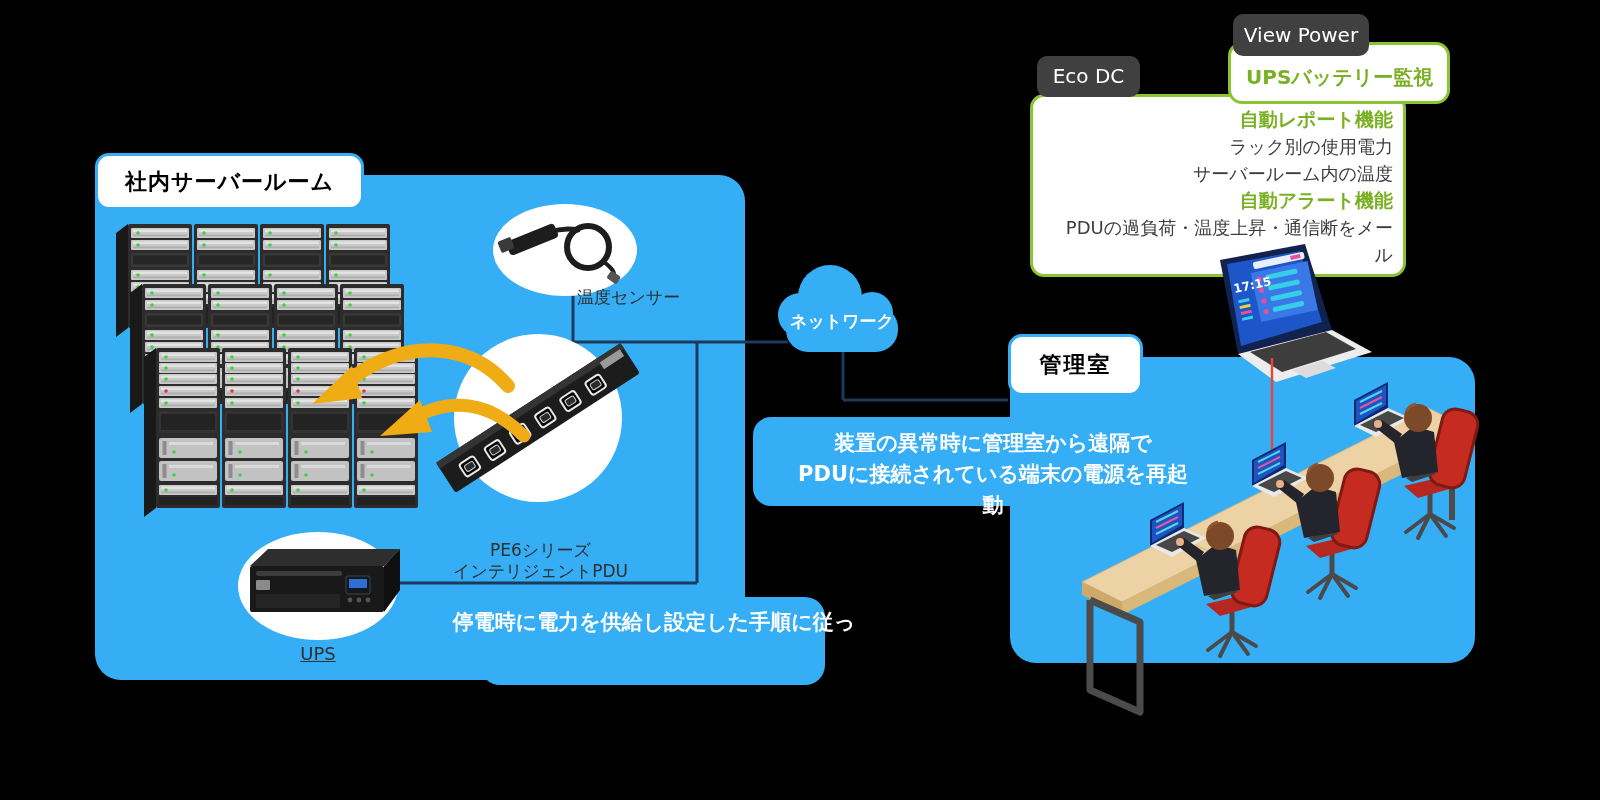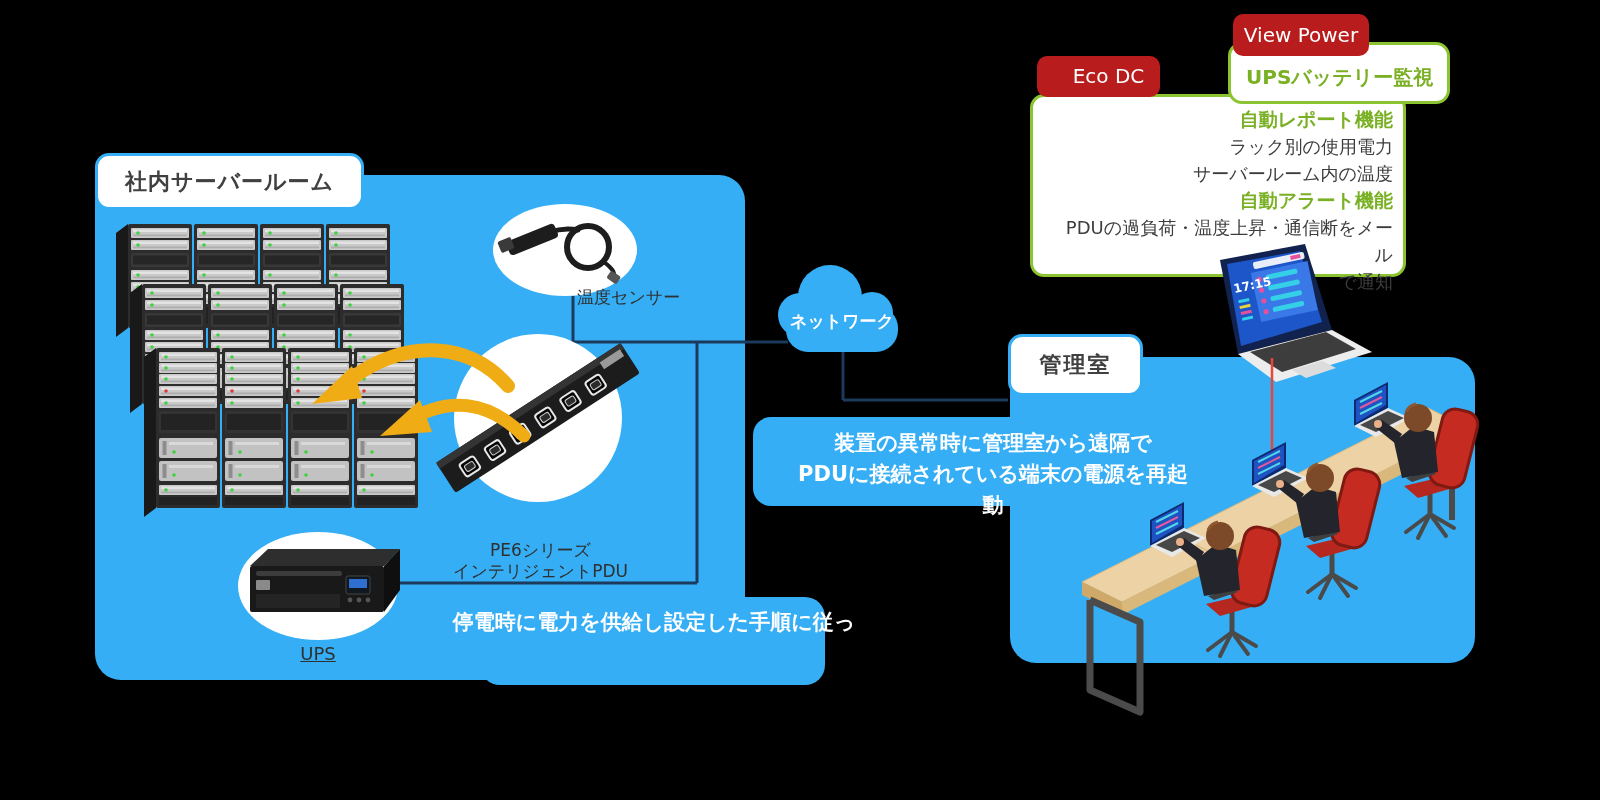--- a/index.html
+++ b/index.html
@@ -1,54 +1,53 @@
 <!DOCTYPE html>
 <html><head>
 <meta charset="utf-8">
 <style>
   html,body{margin:0;padding:0;background:#000;}
   #canvas{position:relative;width:1600px;height:800px;background:#000;overflow:hidden;
           font-family:"DejaVu Sans",sans-serif;}
   .abs{position:absolute;}
   .bluebox{background:#35AEF5;border-radius:26px;}
   .whitelabel{background:#fff;border:3px solid #35AEF5;border-radius:14px;
-              color:#404040;text-align:center;font-weight:600;}
-  .greentab{background:#b91c1c;border-radius:10px;color:#fff;text-align:center;
+              color:#000000;text-align:center;font-weight:600;}
+  .greentab{background:#404040;border-radius:10px;color:#fff;text-align:center;
             font-size:20px;font-weight:500;}
   .greenbox{background:#fff;border:3px solid #8CC431;border-radius:14px;box-sizing:border-box;}
   .cap{color:#fff;font-weight:700;font-size:21px;line-height:32px;text-align:center;padding-left:44px;}
   .tag{color:#2f2f2f;}
   .g-title{color:#7ab024;font-weight:700;font-size:19px;line-height:27px;}
   .g-line{color:#3d3d3d;font-size:18px;line-height:27px;}
   .z1{z-index:1}.z2{z-index:2;pointer-events:none}.z3{z-index:3}
 </style>
 </head>
 <body>
 
 <div id="canvas">
 
   <div class="abs bluebox z1" style="left:95px;top:175px;width:650px;height:505px;"></div>
   <div class="abs bluebox z1" style="left:480px;top:597px;width:345px;height:88px;border-radius:20px;"></div>
   <div class="abs bluebox z1" style="left:753px;top:417px;width:392px;height:89px;border-radius:18px;"></div>
   <div class="abs bluebox z1" style="left:1010px;top:357px;width:465px;height:306px;"></div>
 
   <div class="abs greenbox z1" style="left:1030px;top:94px;width:376px;height:183px;"></div>
   <div class="abs greenbox z1" style="left:1228px;top:42px;width:222px;height:62px;"></div>
-  <div class="abs greentab z1" style="left:1037px;top:56px;width:103px;height:41px;line-height:41px;padding-left:20px;">Eco DC</div>
+  <div class="abs greentab z1" style="left:1037px;top:56px;width:103px;height:41px;line-height:41px;">Eco DC</div>
   <div class="abs greentab z1" style="left:1233px;top:14px;width:136px;height:42px;line-height:42px;">View Power</div>
 
   <div class="abs z1" style="left:1246px;top:64px;font-size:20px;font-weight:700;color:#7ab024;">UPSバッテリー監視</div>
 
   <div class="abs z1" style="left:1048px;top:106px;width:345px;text-align:right;">
     <div class="g-title">自動レポート機能</div>
     <div class="g-line">ラック別の使用電力</div>
     <div class="g-line">サーバールーム内の温度</div>
     <div class="g-title">自動アラート機能</div>
     <div class="g-line">PDUの過負荷・温度上昇・通信断をメール</div>
-    <div class="g-line">で通知</div>
   </div>
 
   <div class="abs whitelabel z1" style="left:95px;top:153px;width:263px;height:51px;line-height:51px;font-size:22px;letter-spacing:1px;">社内サーバールーム</div>
   <div class="abs whitelabel z1" style="left:1008px;top:334px;width:129px;height:56px;line-height:56px;font-size:22px;letter-spacing:2px;">管理室</div>
 
   <svg class="abs z2" style="left:0;top:0;" width="1600" height="800" viewBox="0 0 1600 800">
     <defs>
       <g id="u">
           <rect width="58" height="10" rx="1" fill="#c9c9c9"></rect>
           <rect x="2" y="1.5" width="54" height="2.5" fill="#e3e3e3"></rect>

